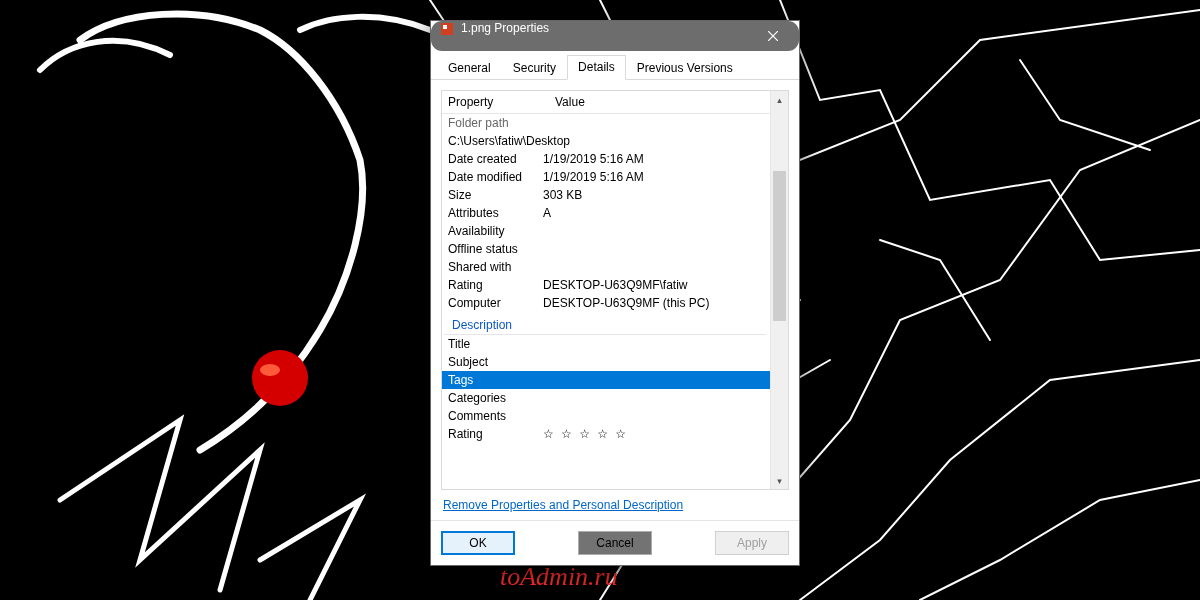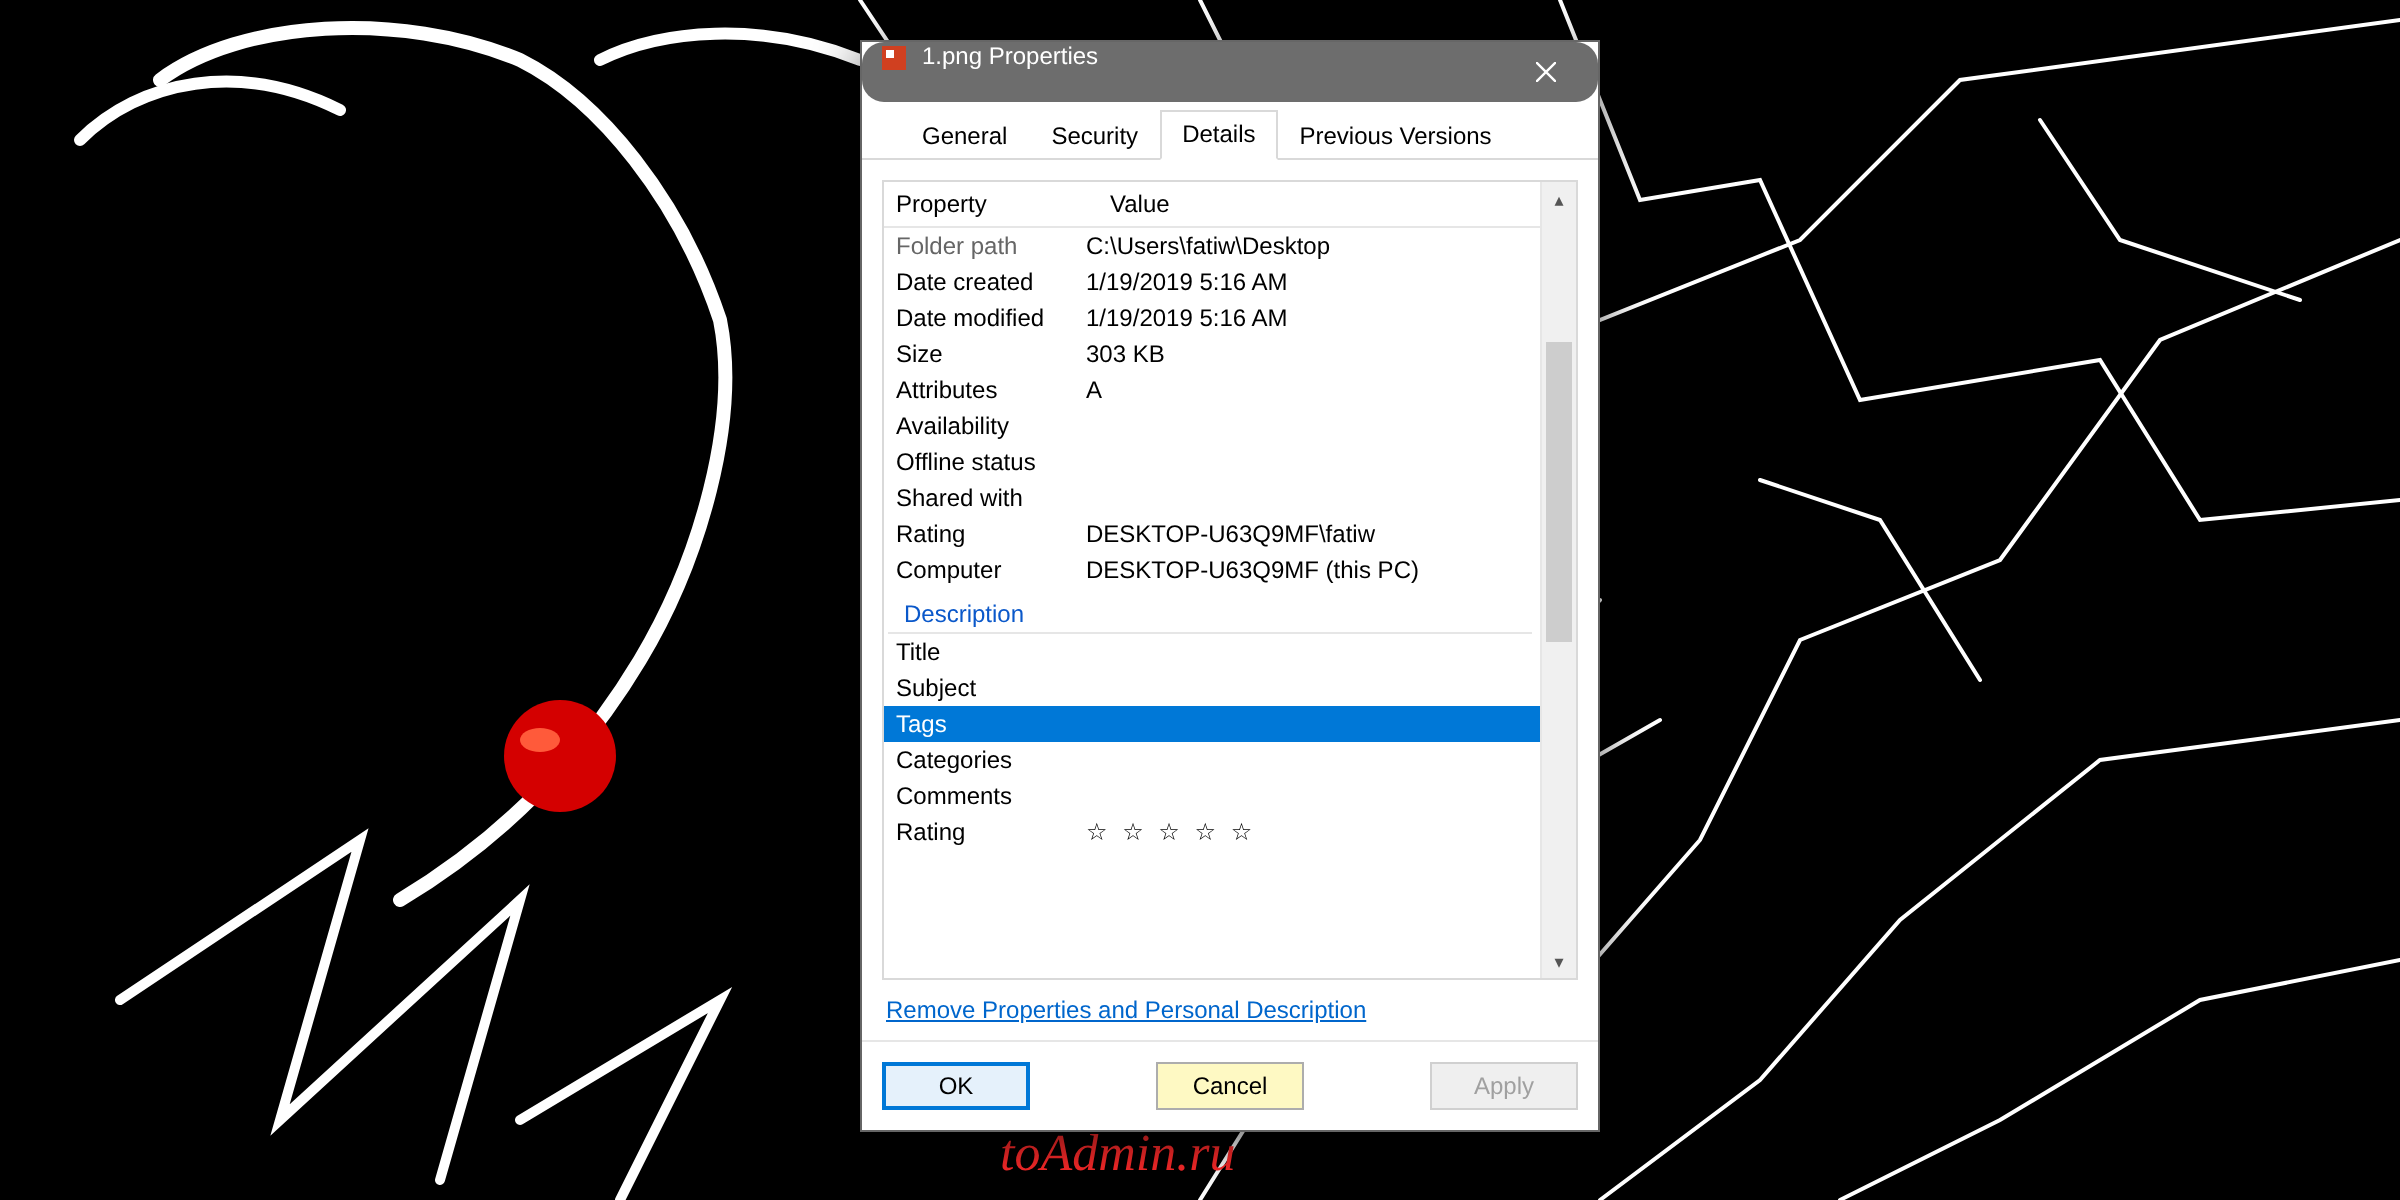--- a/index.html
+++ b/index.html
@@ -4,48 +4,48 @@
 <style>
   html,body{margin:0;padding:0;width:1200px;height:600px;overflow:hidden;font-family:"Segoe UI",Tahoma,sans-serif;font-size:12px;background:#000;}
   .desktop{position:relative;width:1200px;height:600px;background:#000;}
   .desktop svg.wallpaper{position:absolute;inset:0;width:1200px;height:600px;}
   .watermark{position:absolute;bottom:8px;left:500px;color:#ff2a2a;font-family:Georgia,serif;font-size:26px;font-style:italic;pointer-events:none;}
   .dialog{position:absolute;left:430px;top:20px;width:368px;background:#fff;box-shadow:0 6px 24px rgba(0,0,0,.6);border:1px solid #666;}
   .titlebar{height:30px;background:#6d6d6d;color:#fff;display:flex;align-items:flex-start;padding:0 4px 0 8px;border-radius:11px;}
   .titlebar .title-icon{width:16px;height:16px;margin-right:6px;display:inline-flex;align-items:center;justify-content:center;}
   .titlebar .title-text{flex:1;font-size:12px;}
   .titlebar .close-btn{width:44px;height:30px;display:flex;align-items:center;justify-content:center;color:#fff;}
-  .tabs{display:flex;align-items:flex-end;height:28px;padding:0 19px;background:#fff;border-bottom:1px solid #d9d9d9;position:relative;}
+  .tabs{display:flex;align-items:flex-end;height:28px;padding:0 6px;background:#fff;border-bottom:1px solid #d9d9d9;position:relative;}
   .tab{padding:4px 10px 5px;font-size:12px;color:#000;border:1px solid transparent;border-bottom:none;position:relative;top:1px;cursor:default;}
   .tab.active{background:#fff;border:1px solid #d9d9d9;border-bottom:1px solid #fff;}
   .tab-body{padding:10px 10px 6px 10px;}
   .props-box{border:1px solid #d9d9d9;height:398px;display:flex;position:relative;}
   .props-scroll{flex:1;overflow:hidden;}
   .props-header{display:flex;border-bottom:1px solid #e6e6e6;font-size:12px;color:#000;}
   .props-header .col{padding:4px 6px;}
   .col-prop{width:95px;}
   .col-val{flex:1;}
   .rows{}
   .row{display:flex;font-size:12px;line-height:18px;padding:0 6px;}
   .row .p{width:95px;white-space:nowrap;overflow:hidden;}
   .row .v{flex:1;white-space:nowrap;overflow:hidden;color:#000;}
-  .row.faded{color:#666;}
+  .row.faded{color:#666;flex-direction:column;}
   .row.selected{background:#0078d7;color:#fff;}
   .row.selected .v{color:#fff;}
   .section-head{color:#0a58ca;padding:4px 6px 2px 8px;font-size:12px;border-bottom:1px solid #e6e6e6;margin:2px 4px 0 2px;}
   .rating-stars{color:#b9b9b9;letter-spacing:2px;}
   .vscroll{width:17px;background:#f0f0f0;border-left:1px solid #e6e6e6;position:relative;}
   .vscroll .arrow{position:absolute;left:0;width:17px;height:17px;display:flex;align-items:center;justify-content:center;color:#555;font-size:9px;}
   .vscroll .arrow.up{top:0;}
   .vscroll .arrow.down{bottom:0;}
   .vscroll .thumb{position:absolute;left:2px;right:2px;top:80px;height:150px;background:#cdcdcd;}
   .link-row{padding:8px 2px 2px;}
   .link-row a{color:#0066cc;text-decoration:underline;font-size:12px;cursor:pointer;}
   .dlg-buttons{display:flex;justify-content:space-between;gap:8px;padding:10px;border-top:1px solid #e6e6e6;background:#fff;}
-  .btn{min-width:72px;height:22px;font-size:12px;border:1px solid #adadad;background:#fef9c3;color:#000;display:inline-flex;align-items:center;justify-content:center;cursor:default;}
+  .btn{min-width:72px;height:22px;font-size:12px;border:1px solid #adadad;background:#737373;color:#000;display:inline-flex;align-items:center;justify-content:center;cursor:default;}
   .btn.default{border:1px solid #0078d7;background:#e5f1fb;box-shadow:0 0 0 1px #0078d7 inset;}
   .btn.disabled{color:#a0a0a0;background:#efefef;border-color:#d0d0d0;}
 </style>
 </head>
 <body>
 
 <div class="desktop">
   <svg class="wallpaper" viewBox="0 0 1200 600">
     <g stroke="#fff" stroke-width="2" fill="none" stroke-linecap="round">
 

